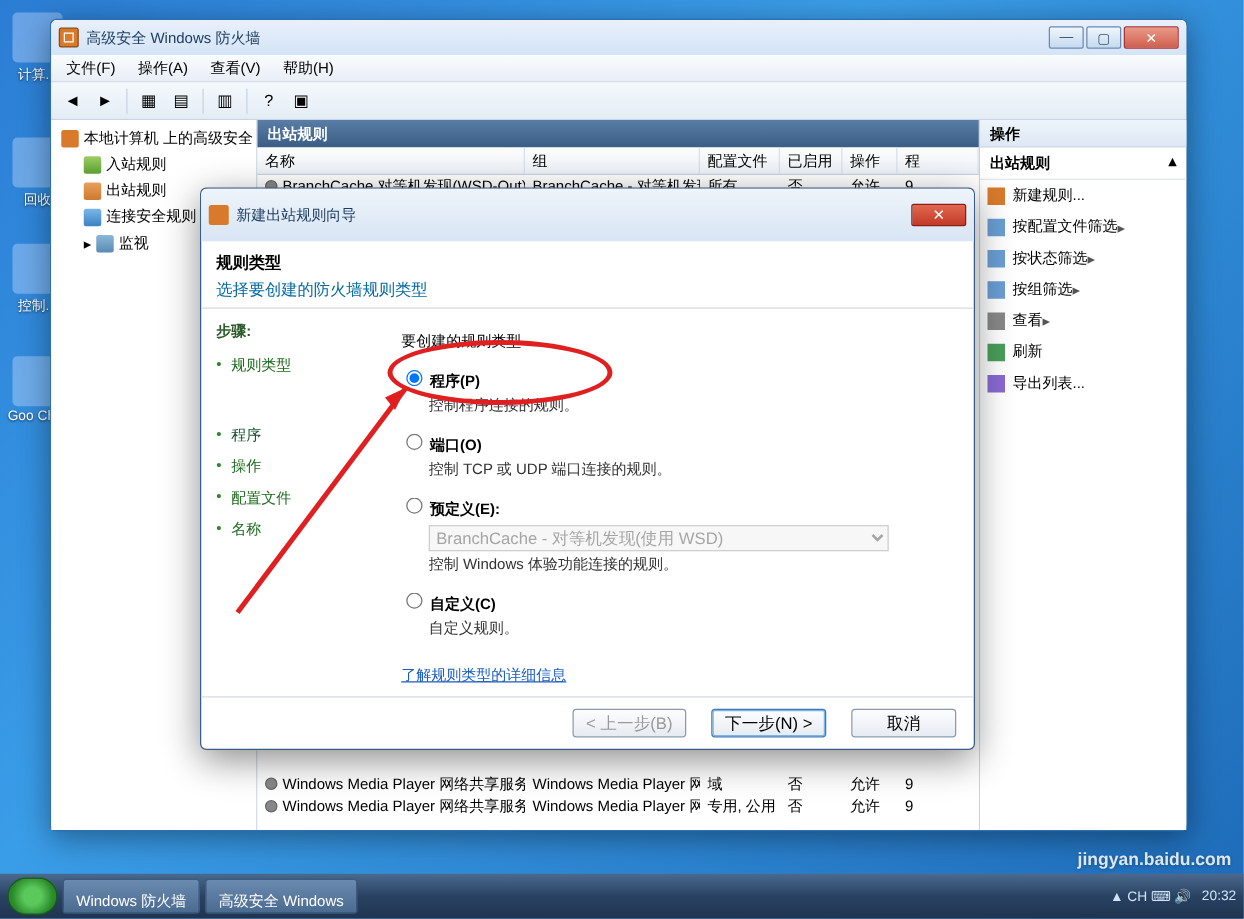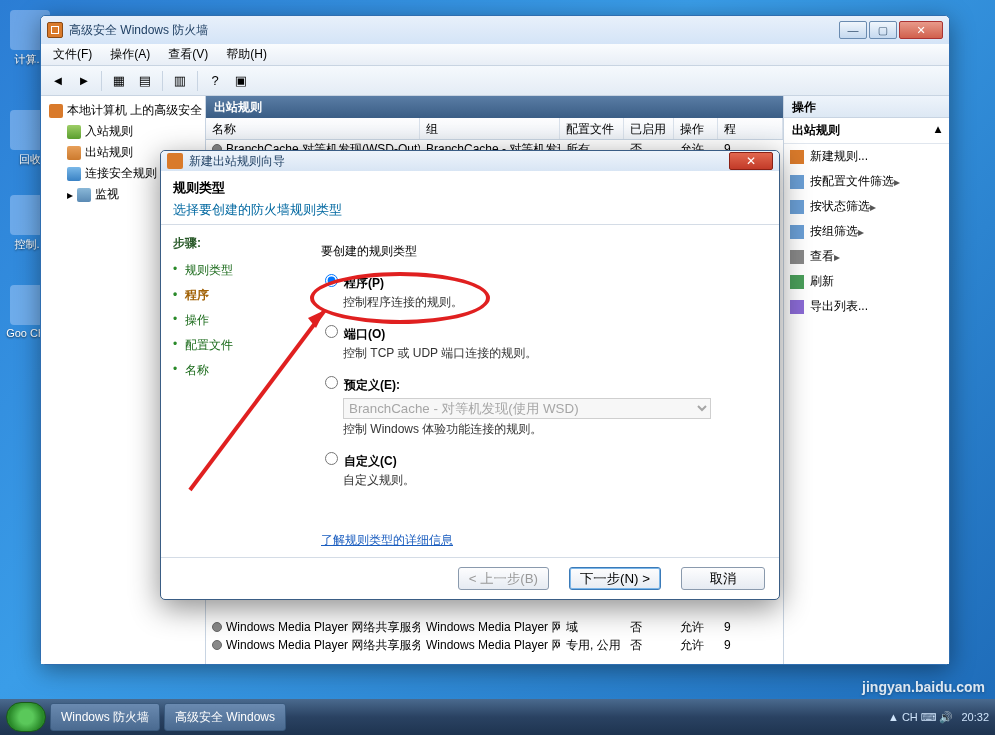--- a/index.html
+++ b/index.html
@@ -74,52 +74,52 @@
 .ai-help{background:#4a7ed4;border-radius:50%;}
 .chev{color:#555;}
 
 
 .wizard {
   position:absolute; left:160px; top:150px; width:620px; height:450px;
   background:#fff; border:1px solid #3a5d85; border-radius:5px;
   box-shadow:0 8px 30px rgba(0,0,0,.45);
   display:flex; flex-direction:column;
 }
-.wiz-title{height:20px;background:linear-gradient(#eef4fb,#d8e5f4);border-radius:5px 5px 0 0;display:flex;align-items:center;padding:0 6px;gap:6px;}
+.wiz-title{height:42px;background:linear-gradient(#eef4fb,#d8e5f4);border-radius:5px 5px 0 0;display:flex;align-items:center;padding:0 6px;gap:6px;}
 .wiz-title .fw-icon{width:16px;height:16px;background:#d97a2b;border-radius:2px;}
 .wiz-title span{flex:1;color:#1a3b5f;}
 .wiz-close{width:44px;height:18px;background:linear-gradient(#e2684f,#c23a28);border:1px solid #8a2015;border-radius:2px;color:#fff;display:flex;align-items:center;justify-content:center;cursor:pointer;}
 .wiz-hdr{height:54px;border-bottom:1px solid #d4dce6;padding:8px 12px;}
 .wiz-hdr h3{font-size:13px;font-weight:bold;margin-bottom:4px;}
 .wiz-hdr p{font-size:13px;color:#0369a1;}
 .wiz-body{flex:1;display:flex;}
 .wiz-steps{width:150px;padding:10px 12px;}
 .wiz-steps .lbl{color:#2a5a2a;font-weight:bold;margin-bottom:6px;}
 .wiz-step{padding:4px 0 4px 12px;color:#1a6a1a;cursor:pointer;position:relative;}
 .wiz-step::before{content:"•";position:absolute;left:0;color:#2a8a2a;}
-.wiz-step.cur{color:#a16207;font-weight:bold;}
+.wiz-step.cur{color:#14532d;font-weight:normal;margin-top:31px;}
 .wiz-main{flex:1;padding:18px 20px 8px 10px;position:relative;}
 .wiz-q{margin-bottom:14px;}
 .opt{margin:10px 0 14px 4px;}
 .opt label{display:block;font-weight:bold;margin-bottom:2px;}
 .opt .desc{margin-left:18px;color:#333;}
 .opt input[type=radio]{margin-right:6px;}
 .opt select{width:368px;margin:2px 0 2px 18px;padding:1px;background:#f4f4f4;border:1px solid #bbb;}
 .learn{color:#1a5dbf;text-decoration:underline;cursor:pointer;position:absolute;bottom:8px;left:10px;}
 .wiz-foot{height:42px;border-top:1px solid #d4dce6;display:flex;justify-content:flex-end;align-items:center;gap:20px;padding:0 14px;}
 .wiz-btn{min-width:84px;height:23px;border:1px solid #8a9aad;border-radius:3px;background:linear-gradient(#fdfdfe,#e6ebf2);cursor:pointer;padding:0 10px;}
 .wiz-btn.primary{border-color:#3a7ab8;box-shadow:0 0 0 1px #7ab5e8 inset;}
 .wiz-btn:disabled{color:#999;}
 
 .red-oval{position:absolute;left:310px;top:272px;width:180px;height:52px;border:4px solid #e02020;border-radius:50%;pointer-events:none;z-index:50;}
 .red-arrow{position:absolute;left:180px;top:300px;width:155px;height:200px;pointer-events:none;z-index:50;}
 
 .taskbar{position:absolute;left:0;bottom:0;width:995px;height:36px;background:linear-gradient(#4a6a8e,#2a4262,#1e3450);display:flex;align-items:center;padding:0 6px;gap:4px;}
 .start{width:40px;height:30px;background:radial-gradient(circle,#5ac85a 30%,#2a8a2a 70%);border-radius:15px;border:1px solid #1a5a1a;}
-.task-item{height:28px;padding:0 10px;background:linear-gradient(#6a8ab0,#4a6a90);border:1px solid #3a5a7e;border-radius:3px;color:#fff;display:flex;align-items:center;gap:4px;cursor:pointer;}
+.task-item{height:28px;padding:0 10px;background:linear-gradient(#6a8ab0,#4a6a90);border:1px solid #3a5a7e;border-radius:3px;color:#fff;display:flex;align-items:flex-end;gap:4px;cursor:pointer;}
 .tray{margin-left:auto;color:#cfe4fa;font-size:11px;display:flex;align-items:center;gap:8px;}
 .watermark{position:absolute;right:10px;bottom:40px;color:rgba(255,255,255,.85);font-size:28px;font-weight:bold;font-style:italic;text-shadow:0 1px 3px rgba(0,0,0,.3);}
 .watermark small{display:block;font-size:14px;font-style:normal;text-align:right;}
 </style>
 </head>
 <body>
 
 <div class="desktop-icon di1"><div class="ic"></div><span>计算...</span></div>
 <div class="desktop-icon di2"><div class="ic"></div><span>回收</span></div>
 <div class="desktop-icon di3"><div class="ic"></div><span>控制...</span></div>

